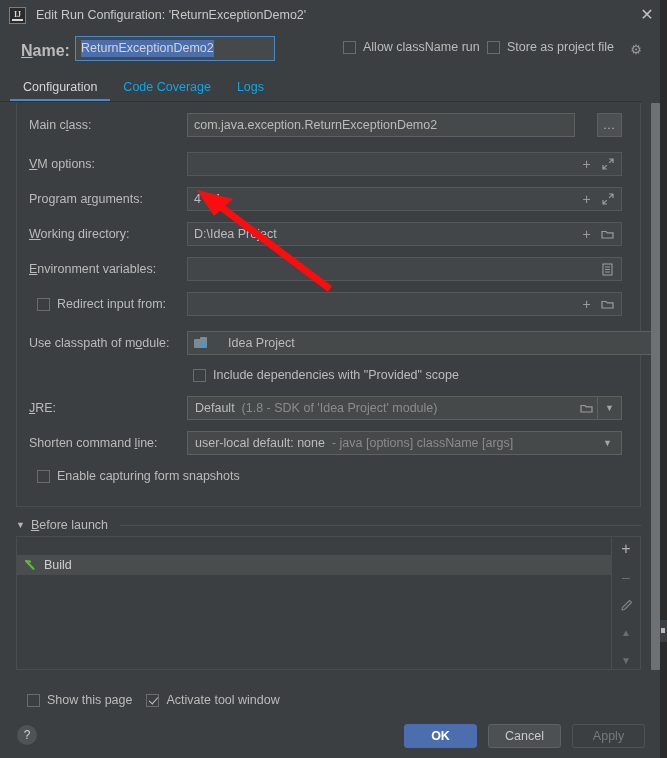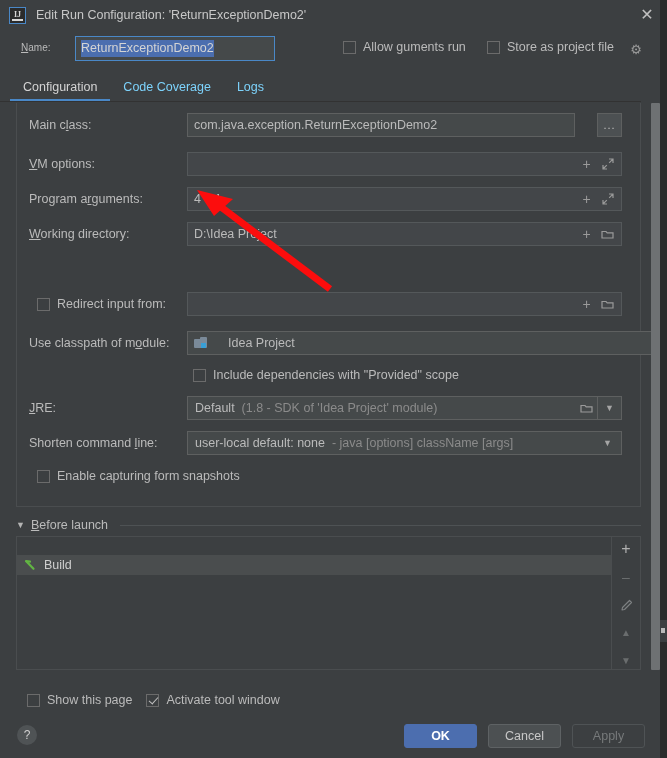--- a/index.html
+++ b/index.html
@@ -74,22 +74,23 @@
 
   
   .name-row {
     position: absolute;
     left: 0; top: 36px;
     width: 667px; height: 28px;
   }
   .name-label {
     position: absolute;
     left: 21px; top: 6px;
-    font-size: 10px;
-    color: #bbbbbb;
+    font-size: 16px;
+    color: #bbbbbb;
+    font-weight: bold;
   }
   .name-label u { text-decoration: underline; }
   .name-input {
     position: absolute;
     left: 75px; top: 0px;
     width: 200px; height: 25px;
     background: #45494a;
     border: 1px solid #4a88c7;
     box-sizing: border-box;
     display: flex;
@@ -147,21 +148,21 @@
   .tabs {
     position: absolute;
     left: 0; top: 76px;
     width: 539px; height: 27px;
     display: flex;
     align-items: flex-start;
   }
   .tab {
     padding: 4px 13px 7px 13px;
     font-size: 12.5px;
-    color: #7dd3fc;
+    color: #0ea5e9;
     position: relative;
     cursor: default;
   }
   .tab:first-child { margin-left: 10px; }
   .tab.active { color: #d4d4d4; }
   .tab.active::after {
     content: "";
     position: absolute;
     left: 0; right: 0; bottom: 0;
     height: 2px;
@@ -506,21 +507,21 @@
   </div>
   <div class="close-btn">✕</div>
 
   <div class="name-row">
     <div class="name-label"><u>N</u>ame:</div>
     <div class="name-input">
       <span class="sel">ReturnExceptionDemo2</span>
     </div>
     <div class="chk-top chk-allow">
       <span class="cb"></span>
-      <span>Allow guments run</span>
+      <span>Allow className run</span>
     </div>
     <div class="chk-top chk-store">
       <span class="cb"></span>
       <span>Store as project file</span>
     </div>
     <div class="gear">⚙</div>
   </div>
 
   <div class="tabs">
     <div class="tab active">Configuration</div>
@@ -577,20 +578,34 @@
           <span class="ico">+</span>
           <span class="ico">
             <svg width="13" height="12" viewBox="0 0 13 12">
                 <path d="M1 3.5h4l1.2 1.3H12v5.2H1z" fill="none" stroke="#9a9a9a" stroke-width="1.2"></path>
               </svg>
           </span>
         </span>
       </div>
     </div>
 
+    <div class="row" style="top:154px;">
+      <div class="lbl"><u>E</u>nvironment variables:</div>
+      <div class="field flat" style="left:170px; width:435px;">
+        <span class="val"></span>
+        <span class="fld-icons">
+          <span class="ico">
+            <svg width="11" height="13" viewBox="0 0 11 13">
+                <rect x="1" y="1" width="9" height="11" fill="none" stroke="#9a9a9a" stroke-width="1.1"></rect>
+                <path d="M3 4h5M3 6.5h5M3 9h5" stroke="#9a9a9a" stroke-width="1"></path>
+              </svg>
+          </span>
+        </span>
+      </div>
+    </div>
 
     <div class="row" style="top:189px;">
       <div class="chk-inline" style="left:20px; top:5px;">
         <span class="cb"></span>
         <span>Redirect input from:</span>
       </div>
       <div class="field flat" style="left:170px; width:435px;">
         <span class="val"></span>
         <span class="fld-icons">
           <span class="ico">+</span>

